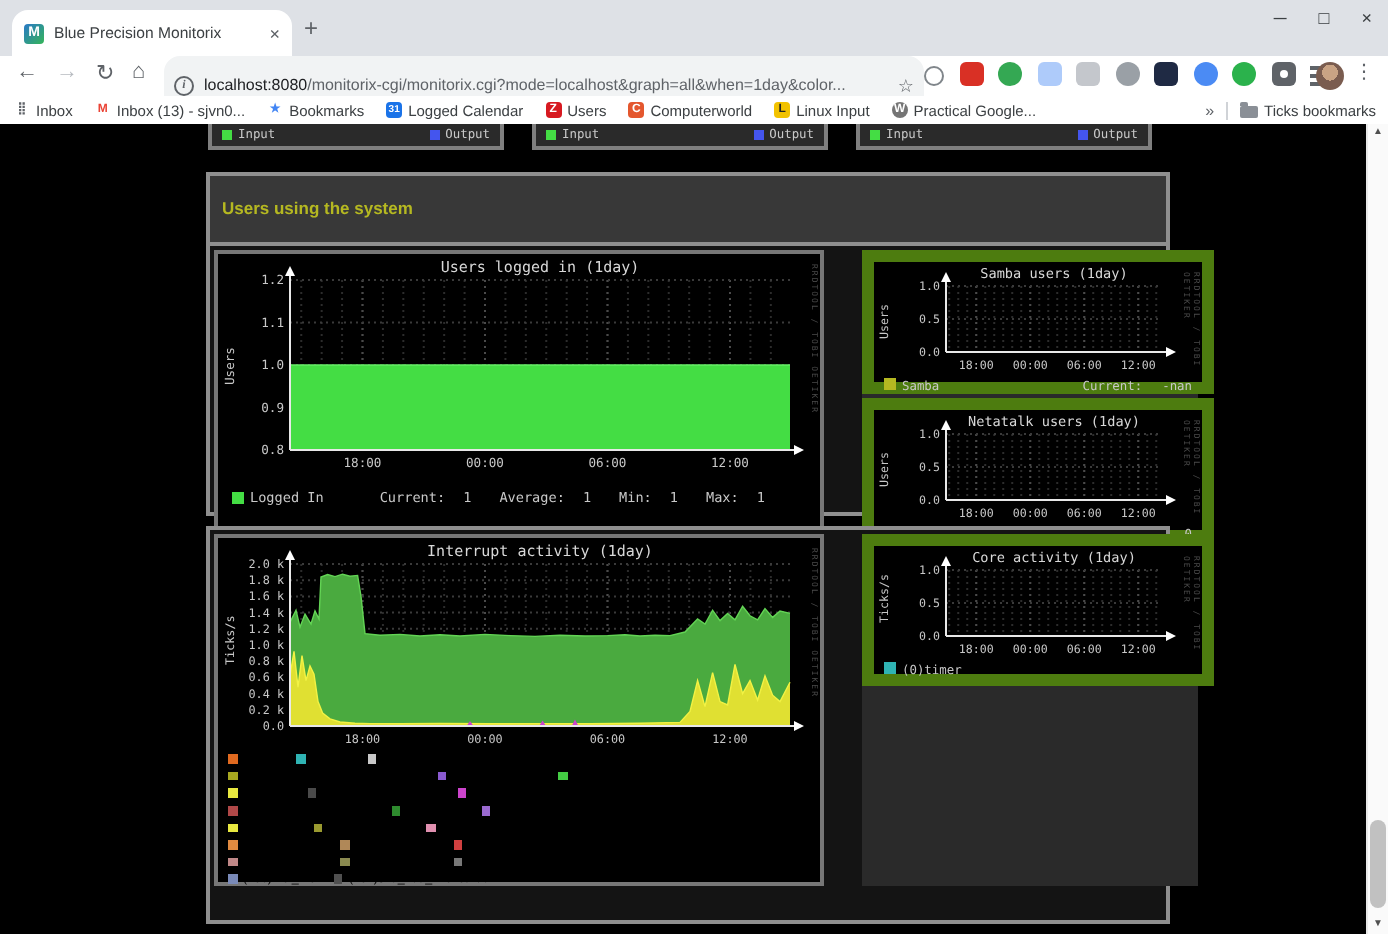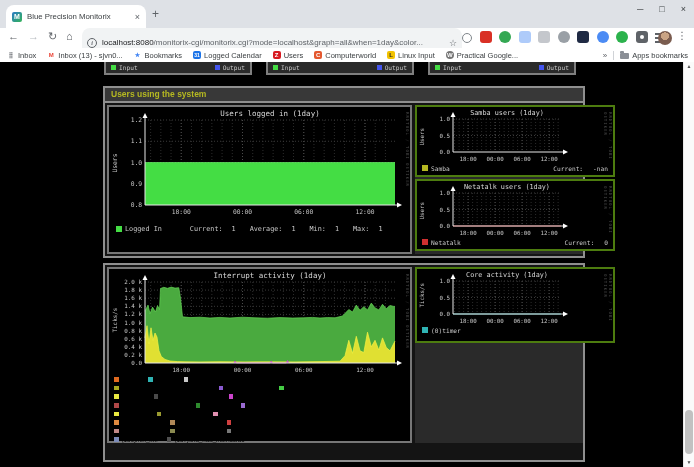--- a/index.html
+++ b/index.html
@@ -62,27 +62,27 @@
   .cpanel{width:148px;height:13px;box-sizing:border-box;border:2px solid #7f7f7f;border-top:none;background:#2a2a2a;
     display:flex;justify-content:space-between;align-items:center;padding:0 5px;
     font:6.2px "DejaVu Sans Mono",monospace;color:#c8c8c8;}
   .cpanel .lg{display:flex;align-items:center;gap:3px;}
   .sq{display:inline-block;width:5px;height:5px;}
 
   .mxsection{position:absolute;left:103px;width:482px;box-sizing:border-box;border:2px solid #8f8f8f;background:#141414;}
   .s1{top:24px;height:172px;}
   .s2{top:201px;height:199px;}
   .sec-header{height:13px;background:#383838;border-bottom:2px solid #8f8f8f;
-    font:bold 8.5px/13px "Liberation Sans",sans-serif;color:#b5b821;padding:0 6px;}
-  .sec-body{display:flex;gap:3px;padding:2px;box-sizing:border-box;}
+    font:bold 8.5px/13px "Liberation Sans",sans-serif;color:#b5b821;padding:10px 6px;}
+  .sec-body{display:flex;gap:19px;padding:2px;box-sizing:border-box;}
   .leftcol{width:305px;box-sizing:border-box;border:2px solid #777;background:#000;position:relative;}
   .s1 .leftcol{height:149px;}
   .s2 .leftcol{height:176px;}
   .rightcol{width:168px;background:#2a2a2a;display:flex;flex-direction:column;gap:2px;}
-  .smallbox{width:200px;box-sizing:border-box;border:2px solid #4d7c0f;background:#000;position:relative;}
+  .smallbox{width:176px;box-sizing:border-box;border:6px solid #4d7c0f;background:#000;position:relative;}
   .s1 .smallbox{height:72px;}
   .s2 .smallbox{height:76px;}
   .filler{flex:1;background:#2a2a2a;}
 
   .gbox svg{display:block;}
   .wm{position:absolute;top:5px;right:0px;writing-mode:vertical-rl;
     font:4px "DejaVu Sans Mono",monospace;color:#4a4a4a;letter-spacing:1px;}
   .glegend{font-family:"DejaVu Sans Mono",monospace;color:#c8c8c8;}
   .glegend.users{display:flex;align-items:center;font-size:6.8px;margin-top:5px;padding:0 7px;}
   .glegend.users .name{margin-right:14px;}
@@ -182,21 +182,21 @@
         <div class="bm-item">
           <span class="bm-ic round" style="background: rgb(117, 117, 117); color: rgb(255, 255, 255);">W</span>
           <span>Practical Google...</span>
         </div>
       </div>
     <div class="bmright">
       <span class="chev">»</span>
       <span class="bmdiv"></span>
       <span class="bm-item">
         <span class="folder-ic"></span>
-        <span>Apps bookmarks</span>
+        <span>Ticks bookmarks</span>
       </span>
     </div>
   </div>
 
   <div class="page">
 
     <div class="cutoff-row">
       <div class="cpanel">
         <span class="lg">
             <span class="sq in-sq" style="background: rgb(68, 221, 68);"></span>

